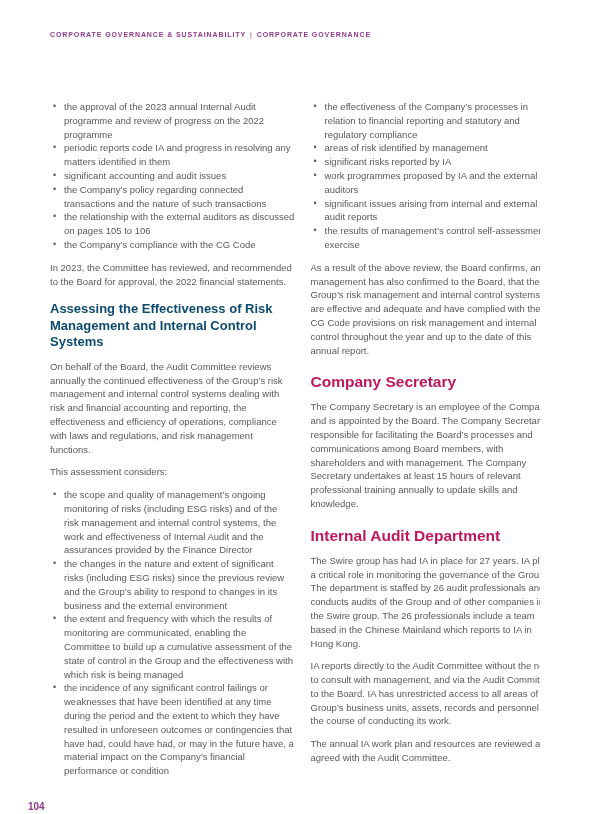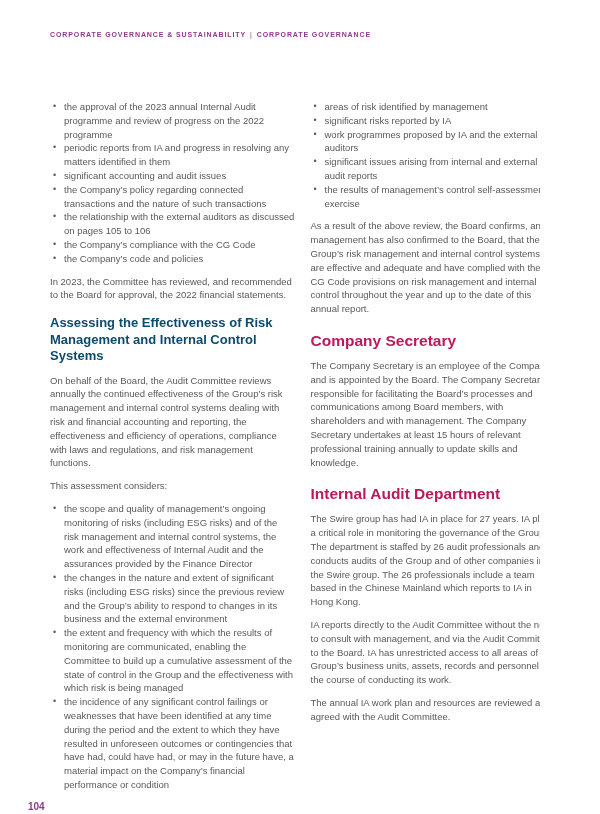--- a/index.html
+++ b/index.html
@@ -101,41 +101,41 @@
 
   <div class="running-header">
     <span>CORPORATE GOVERNANCE &amp; SUSTAINABILITY</span><span class="sep">|</span><span class="strong">CORPORATE GOVERNANCE</span>
   </div>
 
   <div class="content">
 
     <div class="col">
       <ul class="bullets">
           <li>the approval of the 2023 annual Internal Audit programme and review of progress on the 2022 programme</li>
-          <li>periodic reports from IA and progress in resolving any matters identified in them</li>
+          <li>periodic reports code IA and progress in resolving any matters identified in them</li>
           <li>significant accounting and audit issues</li>
           <li>the Company’s policy regarding connected transactions and the nature of such transactions</li>
           <li>the relationship with the external auditors as discussed on pages 105 to 106</li>
           <li>the Company’s compliance with the CG Code</li>
-          <li>the Company’s code and policies</li>
         </ul>
       <p>In 2023, the Committee has reviewed, and recommended to the Board for approval, the 2022 financial statements.</p>
       <h3 class="sub-heading">Assessing the Effectiveness of Risk Management and Internal Control Systems</h3>
       <p>On behalf of the Board, the Audit Committee reviews annually the continued effectiveness of the Group’s risk management and internal control systems dealing with risk and financial accounting and reporting, the effectiveness and efficiency of operations, compliance with laws and regulations, and risk management functions.</p>
       <p>This assessment considers:</p>
       <ul class="bullets">
           <li>the scope and quality of management’s ongoing monitoring of risks (including ESG risks) and of the risk management and internal control systems, the work and effectiveness of Internal Audit and the assurances provided by the Finance Director</li>
           <li>the changes in the nature and extent of significant risks (including ESG risks) since the previous review and the Group’s ability to respond to changes in its business and the external environment</li>
           <li>the extent and frequency with which the results of monitoring are communicated, enabling the Committee to build up a cumulative assessment of the state of control in the Group and the effectiveness with which risk is being managed</li>
           <li>the incidence of any significant control failings or weaknesses that have been identified at any time during the period and the extent to which they have resulted in unforeseen outcomes or contingencies that have had, could have had, or may in the future have, a material impact on the Company’s financial performance or condition</li>
         </ul>
     </div>
 
     <div class="col">
       <ul class="bullets">
+          <li>the effectiveness of the Company’s processes in relation to financial reporting and statutory and regulatory compliance</li>
           <li>areas of risk identified by management</li>
           <li>significant risks reported by IA</li>
           <li>work programmes proposed by IA and the external auditors</li>
           <li>significant issues arising from internal and external audit reports</li>
           <li>the results of management’s control self-assessment exercise</li>
         </ul>
       <p>As a result of the above review, the Board confirms, and management has also confirmed to the Board, that the Group’s risk management and internal control systems are effective and adequate and have complied with the CG Code provisions on risk management and internal control throughout the year and up to the date of this annual report.</p>
       <h2 class="section-heading">Company Secretary</h2>
       <p>The Company Secretary is an employee of the Company and is appointed by the Board. The Company Secretary is responsible for facilitating the Board’s processes and communications among Board members, with shareholders and with management. The Company Secretary undertakes at least 15 hours of relevant professional training annually to update skills and knowledge.</p>
       <h2 class="section-heading">Internal Audit Department</h2>

